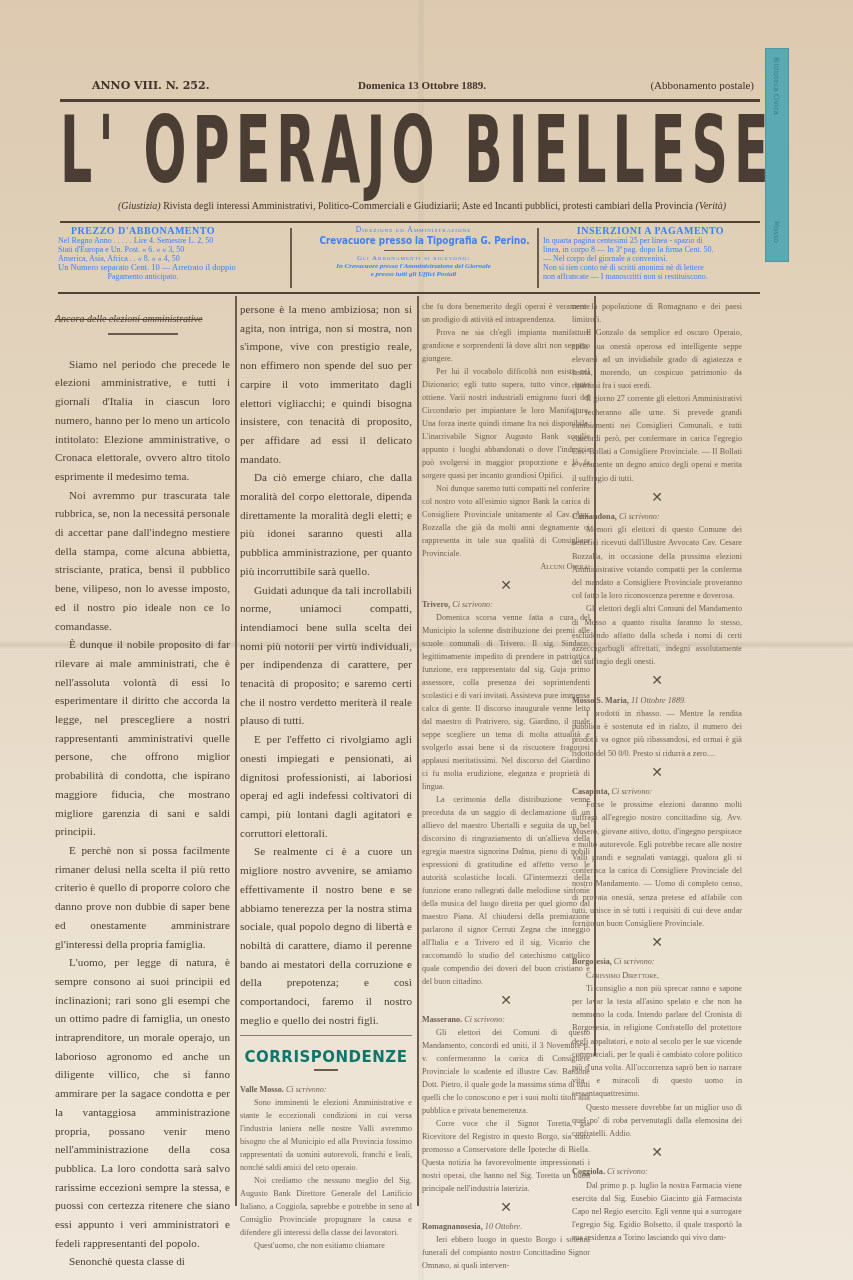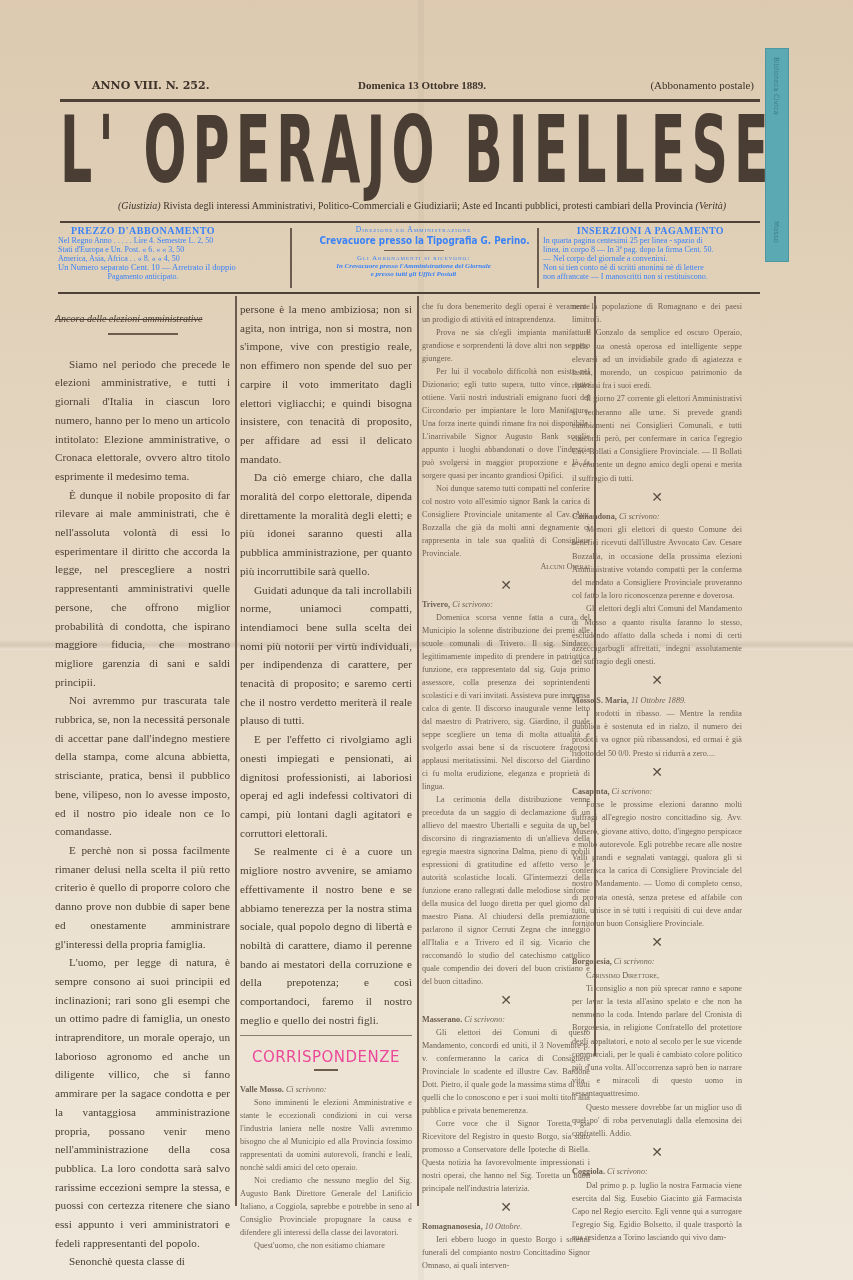--- a/index.html
+++ b/index.html
@@ -30,21 +30,21 @@
   .col{position:absolute;top:300px;font-family:"Liberation Serif",serif;text-align:justify;}
   .c1{left:55px;width:175px;font-size:11.2px;line-height:18.7px;}
   .c2{left:240px;width:172px;font-size:11.2px;line-height:18.7px;}
   .c3{left:422px;width:168px;font-size:8.2px;line-height:13px;}
   .c4{left:572px;width:170px;font-size:8.2px;line-height:13.2px;}
   .col p{margin:0;text-indent:14px;}
   .col p.noi{text-indent:0;}
   .vline{position:absolute;width:1.5px;background:#6b5c4d;}
   .headline{font-size:10px;text-decoration:line-through;font-style:italic;font-weight:normal;text-align:left;margin:10px 0 4px;color:#4a3f33;text-indent:0!important;}
   .shortrule{width:70px;height:2px;background:#6b5c4d;margin:0 auto 20px;}
-  .corr{font-family:"DejaVu Sans",sans-serif;font-size:15px;text-align:center;margin:12px 0 2px;letter-spacing:0.5px;color:#ec4899;font-weight:normal;}
+  .corr{font-family:"DejaVu Sans",sans-serif;font-size:15px;text-align:center;margin:12px 0 2px;letter-spacing:0.5px;color:#0f766e;font-weight:bold;}
   .tiny{width:24px;height:1.5px;background:#6b5c4d;margin:0 auto 12px;}
   .place{font-weight:bold;}
   .xmark{text-align:center;font-size:14px;margin:6px 0 6px;color:#5a4f43;font-family:"DejaVu Sans",sans-serif;}
   .sig{text-align:right;font-variant:small-caps;}
   .faded{color:#6d5f52;}
 </style>
 </head>
 <body>
 
 <div class="page">
@@ -101,22 +101,22 @@
   <div class="rule" style="left:58px;top:292px;width:702px;height:2px;"></div>
 
   <div class="vline" style="left:235px;top:296px;height:910px;"></div>
   <div class="vline" style="left:417px;top:296px;height:910px;"></div>
   <div class="vline" style="left:594px;top:296px;height:760px;"></div>
 
   <div class="col c1">
     <div class="headline">Ancora delle elezioni amministrative</div>
     <div class="shortrule"></div>
     <p>Siamo nel periodo che precede le elezioni amministrative, e tutti i giornali d'Italia in ciascun loro numero, hanno per lo meno un articolo intitolato: Elezione amministrative, o Cronaca elettorale, ovvero altro titolo esprimente il medesimo tema.</p>
+    <p>Noi avremmo pur trascurata tale rubbrica, se, non la necessitá personale di accettar pane dall'indegno mestiere della stampa, come alcuna abbietta, strisciante, pratica, bensì il pubblico bene, vilipeso, non lo avesse imposto, ed il nostro pio ideale non ce lo comandasse.</p>
     <p>È dunque il nobile proposito di far rilevare ai male amministrati, che è nell'assoluta volontà di essi lo esperimentare il diritto che accorda la legge, nel prescegliere a nostri rappresentanti amministrativi quelle persone, che offrono miglior probabilità di condotta, che ispirano maggiore fiducia, che mostrano migliore garenzia di sani e saldi principii.</p>
-    <p>Noi avremmo pur trascurata tale rubbrica, se, non la necessitá personale di accettar pane dall'indegno mestiere della stampa, come alcuna abbietta, strisciante, pratica, bensì il pubblico bene, vilipeso, non lo avesse imposto, ed il nostro pio ideale non ce lo comandasse.</p>
     <p>E perchè non si possa facilmente rimaner delusi nella scelta il più retto criterio è quello di proporre coloro che danno prove non dubbie di saper bene ed onestamente amministrare gl'interessi della propria famiglia.</p>
     <p>L'uomo, per legge di natura, è sempre consono ai suoi principii ed inclinazioni; rari sono gli esempi che un ottimo padre di famiglia, un onesto intraprenditore, un morale operajo, un laborioso agronomo ed anche un diligente villico, che si fanno ammirare per la sagace condotta e per la vantaggiosa amministrazione propria, possano venir meno nell'amministrazione della cosa pubblica. La loro condotta sarà salvo rarissime eccezioni sempre la stessa, e puossi con certezza ritenere che siano essi appunto i veri amministratori e fedeli rappresentanti del popolo.</p>
     <p>Senonchè questa classe di</p>
   </div>
 
   <div class="col c2">
     <p class="noi">persone è la meno ambiziosa; non si agita, non intriga, non si mostra, non s'impone, vive con prestigio reale, non effimero non spende del suo per carpire il voto immeritato dagli elettori vigliacchi; e quindi bisogna insistere, con tenacità di proposito, per affidare ad essi il delicato mandato.</p>
     <p>Da ciò emerge chiaro, che dalla moralità del corpo elettorale, dipenda direttamente la moralità degli eletti; e più idonei saranno questi alla pubblica amministrazione, per quanto più incorruttibile sarà quello.</p>
     <p>Guidati adunque da tali incrollabili norme, uniamoci compatti, intendiamoci bene sulla scelta dei nomi più notorii per virtù individuali, per indipendenza di carattere, per tenacità di proposito; e saremo certi che il nostro verdetto meriterà il reale plauso di tutti.</p>
     <p>E per l'effetto ci rivolgiamo agli onesti impiegati e pensionati, ai dignitosi professionisti, ai laboriosi operaj ed agli indefessi coltivatori di campi, più lontani dagli agitatori e corruttori elettorali.</p>

